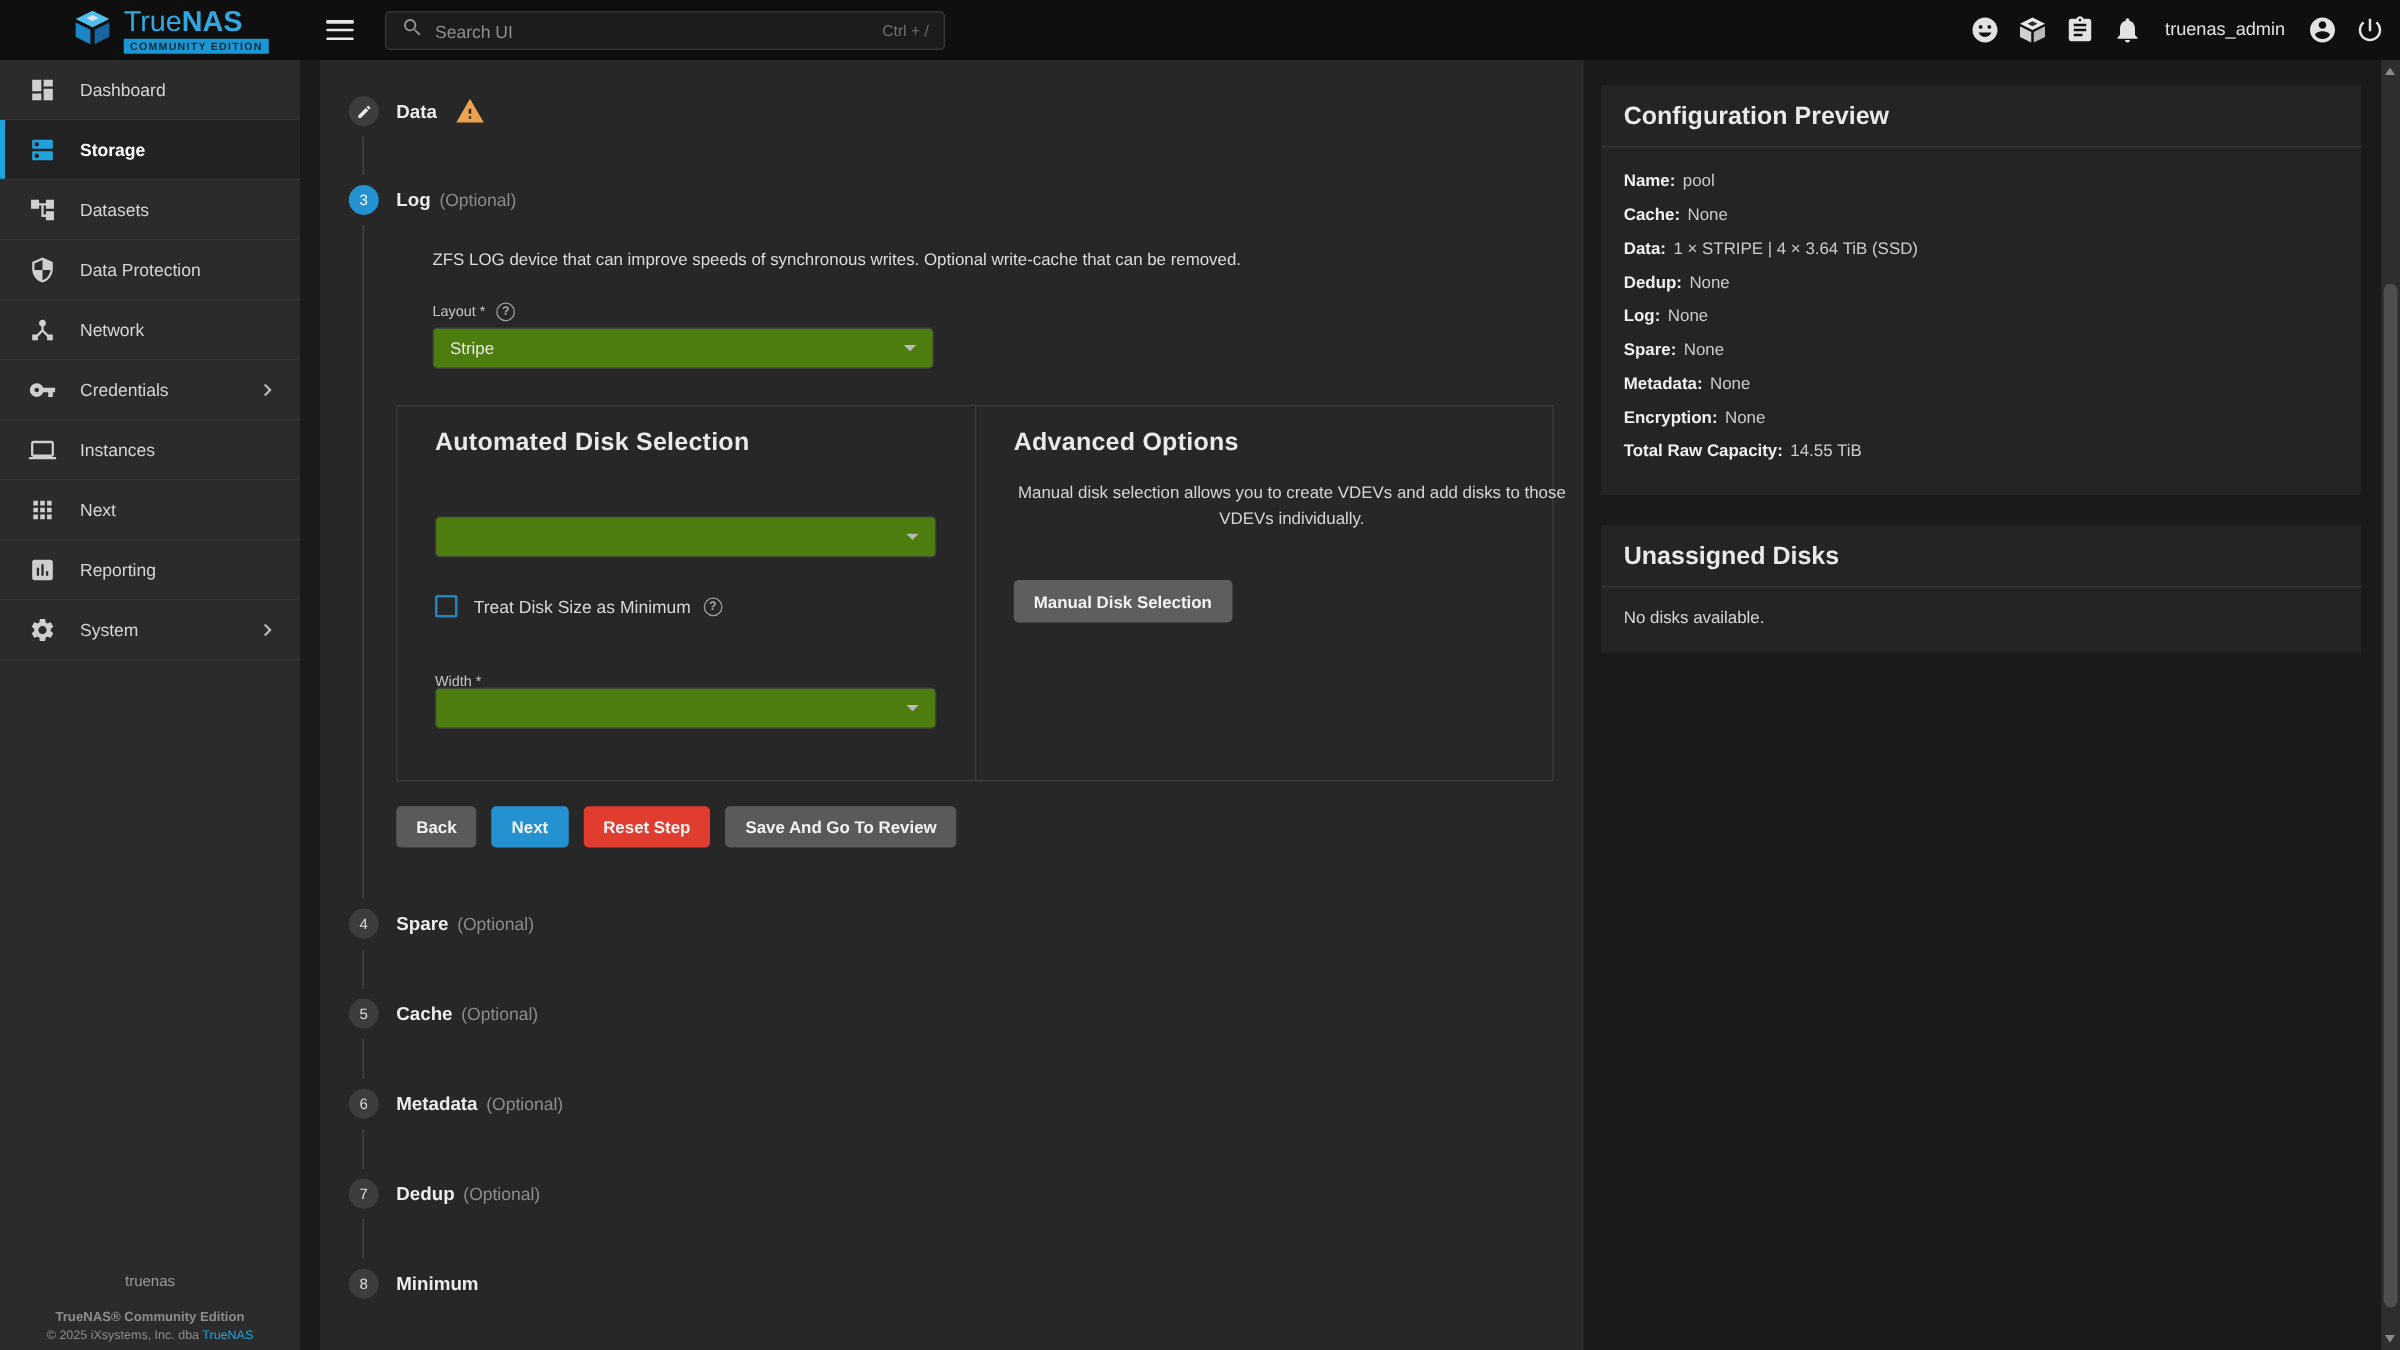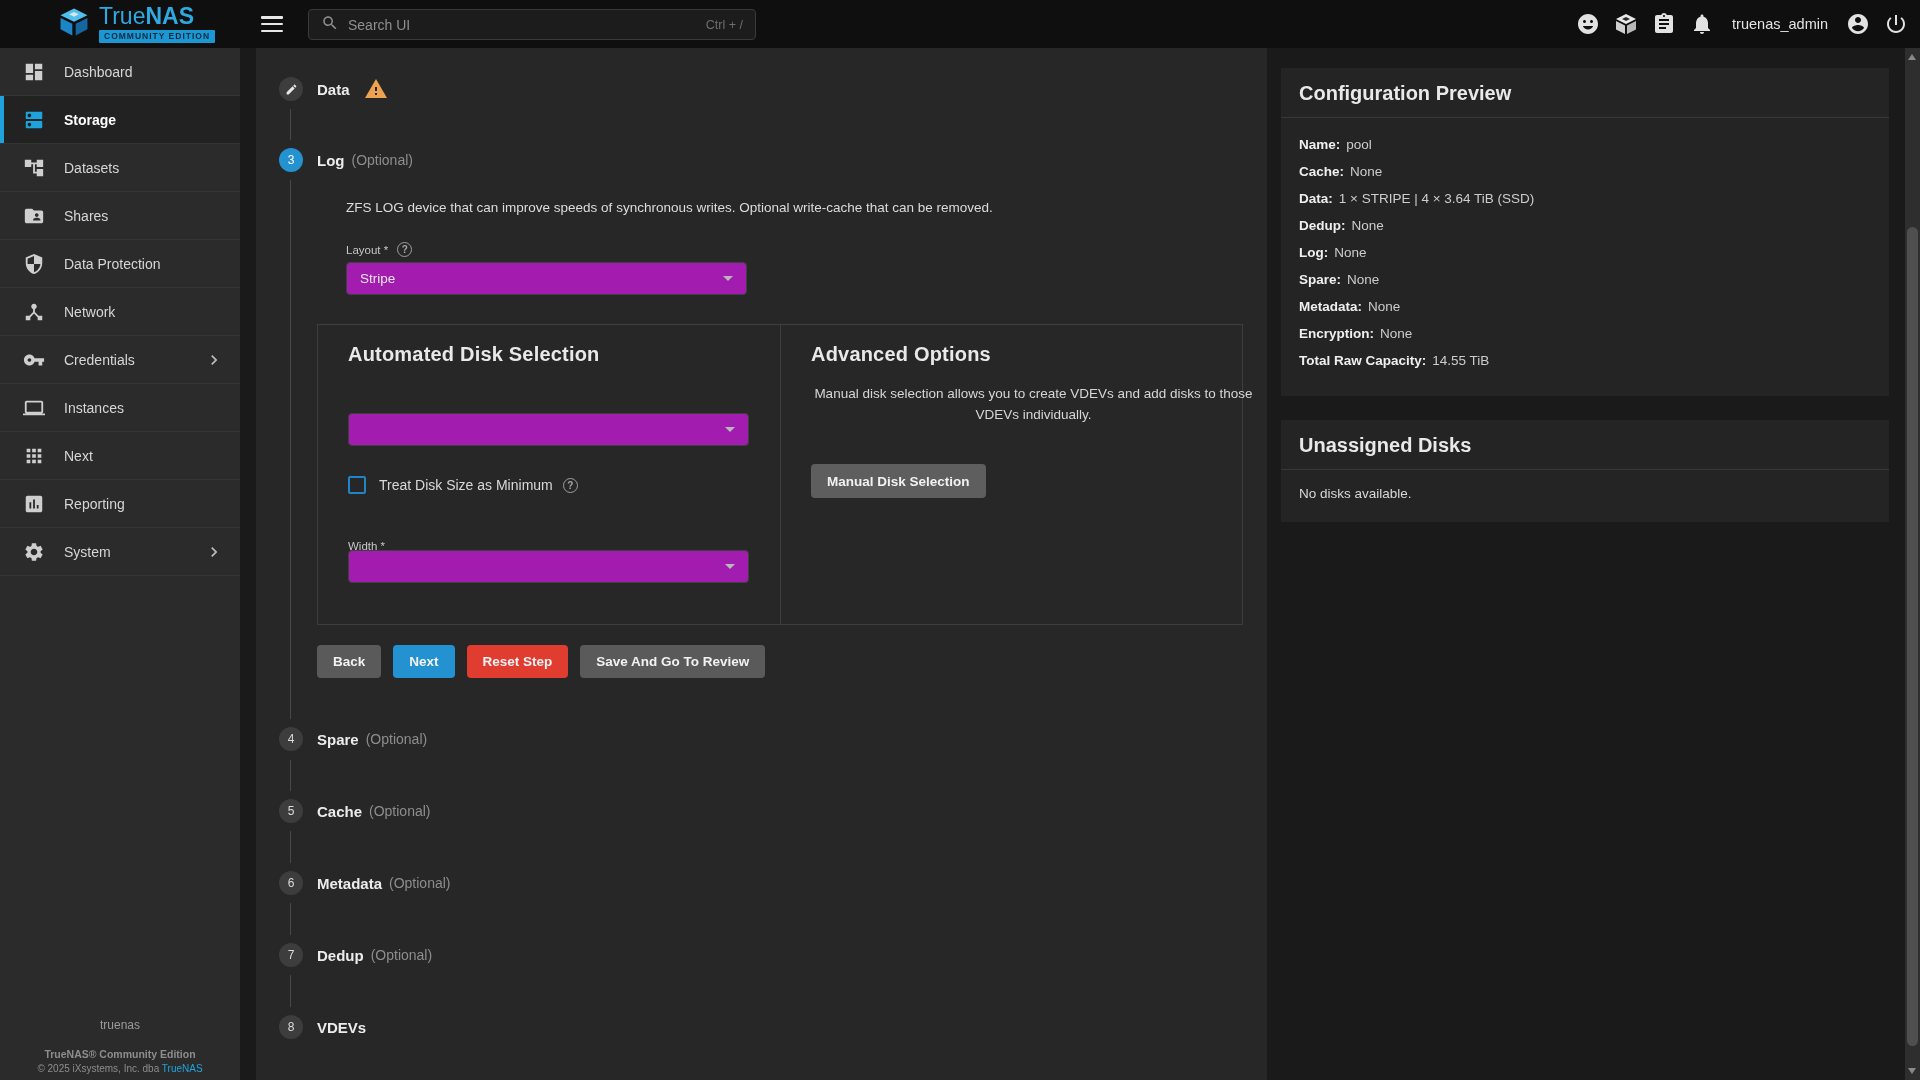--- a/index.html
+++ b/index.html
@@ -52,21 +52,21 @@
     font-size:12px; display:flex; align-items:center; justify-content:center; flex:none; }
   .step-circle.primary { background:#2492d1; color:#ffffff; }
   .step-label { margin-left:14px; font-size:15px; font-weight:bold; color:#ececec; }
   .step-opt { margin-left:7px; font-size:14px; color:#8d8d8d; }
   .warn-icon { margin-left:14px; width:24px; height:24px; }
 
   .step-desc { position:absolute; left:90px; top:152px; font-size:13.5px; color:#dcdcdc; }
   .field-label { font-size:11.5px; color:#c6c6c6; display:flex; align-items:center; gap:9px; }
   .help-icon { width:15px; height:15px; border:1px solid #9e9e9e; border-radius:50%; color:#a8a8a8;
     font-size:10px; font-weight:bold; display:inline-flex; align-items:center; justify-content:center; cursor:pointer; }
-  .select { background:#a21caf; border:1px solid #404040; border-radius:4px; height:33px; width:401px;
+  .select { background:#4d7c0f; border:1px solid #404040; border-radius:4px; height:33px; width:401px;
     display:flex; align-items:center; justify-content:space-between; padding:0 13px; cursor:pointer; }
   .select .sel-value { font-size:13.5px; color:#e8e8e8; }
   .caret { width:0; height:0; border-left:5px solid transparent; border-right:5px solid transparent;
     border-top:5px solid #b9b9b9; }
   .pos-layout-label { position:absolute; left:90px; top:194px; }
   .pos-layout-select { position:absolute; left:90px; top:214px; }
 
   .disk-section { position:absolute; left:61px; top:276px; width:926px; height:301px; border:1px solid #3e3e3e; }
   .disk-divider { position:absolute; left:462px; top:0; bottom:0; width:1px; background:#3e3e3e; }
   .sec-title { position:absolute; font-size:20px; font-weight:bold; color:#e9e9e9; letter-spacing:0.2px; }
@@ -201,28 +201,20 @@
     <span class="nicon">
         <svg width="22" height="22" viewBox="0 0 24 24" fill="currentColor">
           <path d="M22 11V3h-7v3H9V3H2v8h7V8h2v10h4v3h7v-8h-7v3h-2V8h2v3z"></path>
         </svg>
       </span>
     <span class="nlabel">Datasets</span>
   </div>
   <div class="nav-item">
     <span class="nicon">
         <svg width="22" height="22" viewBox="0 0 24 24" fill="currentColor">
-          <path d="M20 6h-8l-2-2H4c-1.1 0-2 .9-2 2v12c0 1.1.9 2 2 2h16c1.1 0 2-.9 2-2V8c0-1.1-.9-2-2-2zm-5 3c1.1 0 2 .9 2 2s-.9 2-2 2-2-.9-2-2 .9-2 2-2zm4 8h-8v-1c0-1.33 2.67-2 4-2s4 .67 4 2v1z"></path>
-        </svg>
-      </span>
-    <span class="nlabel">Shares</span>
-  </div>
-  <div class="nav-item">
-    <span class="nicon">
-        <svg width="22" height="22" viewBox="0 0 24 24" fill="currentColor">
           <path d="M12 1L3 5v6c0 5.55 3.84 10.74 9 12 5.16-1.26 9-6.45 9-12V5l-9-4zm0 10.99h7c-.53 4.12-3.28 7.79-7 8.94V12H5V6.3l7-3.11v8.8z"></path>
         </svg>
       </span>
     <span class="nlabel">Data Protection</span>
   </div>
   <div class="nav-item">
     <span class="nicon">
         <svg width="22" height="22" viewBox="0 0 24 24" fill="currentColor">
           <path d="M17 16l-4-4V8.82C14.16 8.4 15 7.3 15 6c0-1.66-1.34-3-3-3S9 4.34 9 6c0 1.3.84 2.4 2 2.82V12l-4 4H3v5h5v-3.05l4-4.2 4 4.2V21h5v-5h-4z"></path>
         </svg>
@@ -377,21 +369,21 @@
     <span class="step-label">Metadata</span>
     <span class="step-opt">(Optional)</span>
   </div>
   <div class="step-row" style="top:895px;">
     <span class="step-circle">7</span>
     <span class="step-label">Dedup</span>
     <span class="step-opt">(Optional)</span>
   </div>
   <div class="step-row" style="top:967px;">
     <span class="step-circle">8</span>
-    <span class="step-label">VDEVs</span>
+    <span class="step-label">Minimum</span>
   </div>
 </main>
 
 <aside class="rcard preview-card">
   <div class="rcard-title">Configuration Preview</div>
   <div class="rcard-divider"></div>
   <div class="preview-list">
     <div class="preview-item"><span class="plabel">Name:</span><span>pool</span></div>
     <div class="preview-item"><span class="plabel">Cache:</span><span>None</span></div>
     <div class="preview-item"><span class="plabel">Data:</span><span>1 × STRIPE | 4 × 3.64 TiB (SSD)</span></div>

